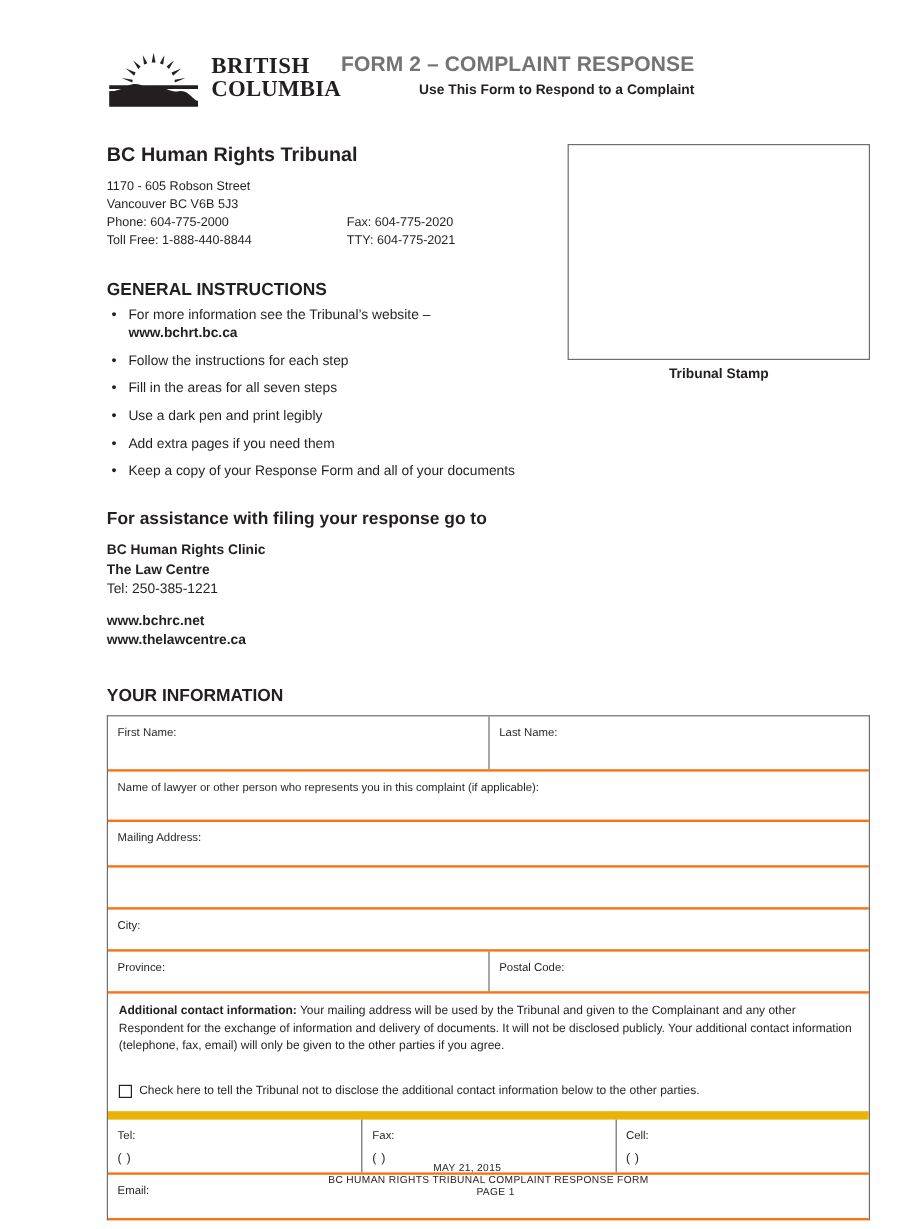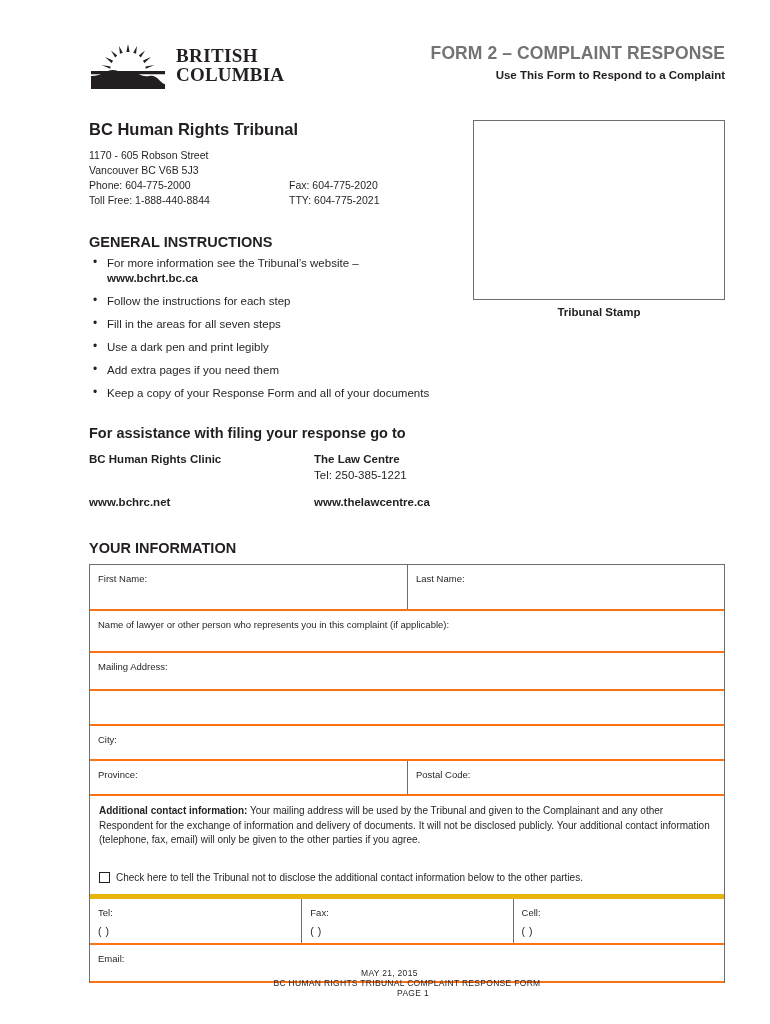--- a/index.html
+++ b/index.html
@@ -19,21 +19,21 @@
   .page {
     position: relative;
     width: 770px;
     height: 1024px;
     padding: 36px 45px 0 89px;
   }
 
   
   .header {
     display: flex;
-    justify-content: space-between;
+    justify-content: flex-start;
     align-items: flex-start;
     height: 62px;
   }
   .logo {
     display: flex;
     align-items: center;
     gap: 9px;
     margin-top: 4px;
   }
   .logo-mark {
@@ -146,20 +146,21 @@
 
   .assist-title {
     font-size: 14.5px;
     font-weight: bold;
     margin: 24px 0 10px 0;
   }
   .assist-grid {
     display: flex;
     font-size: 11.5px;
     line-height: 16px;
+    flex-direction: column;
   }
   .assist-grid .col1 { width: 225px; }
   .assist-grid .col2 { width: 300px; }
   .assist-grid b { font-weight: bold; }
   .assist-gap { height: 11px; }
 
   .your-info {
     font-size: 14.5px;
     font-weight: bold;
     margin: 30px 0 8px 0;
@@ -187,21 +188,21 @@
   .h40 { height: 40px; }
   .h36 { height: 36px; }
   .h33 { height: 33px; }
   .half { width: 50%; flex: 0 0 50%; }
   .third { width: 33.33%; flex: 0 0 33.33%; }
 
   .notice {
     padding: 8px 9px 9px 9px;
     font-size: 10px;
     line-height: 14.5px;
-    border-bottom: 5px solid #eab308;
+    border-bottom: 7px solid #eab308;
   }
   .notice b { font-weight: bold; }
   .checkline {
     display: flex;
     align-items: flex-start;
     margin-top: 23px;
   }
   .checkbox {
     width: 11px;
     height: 11px;

